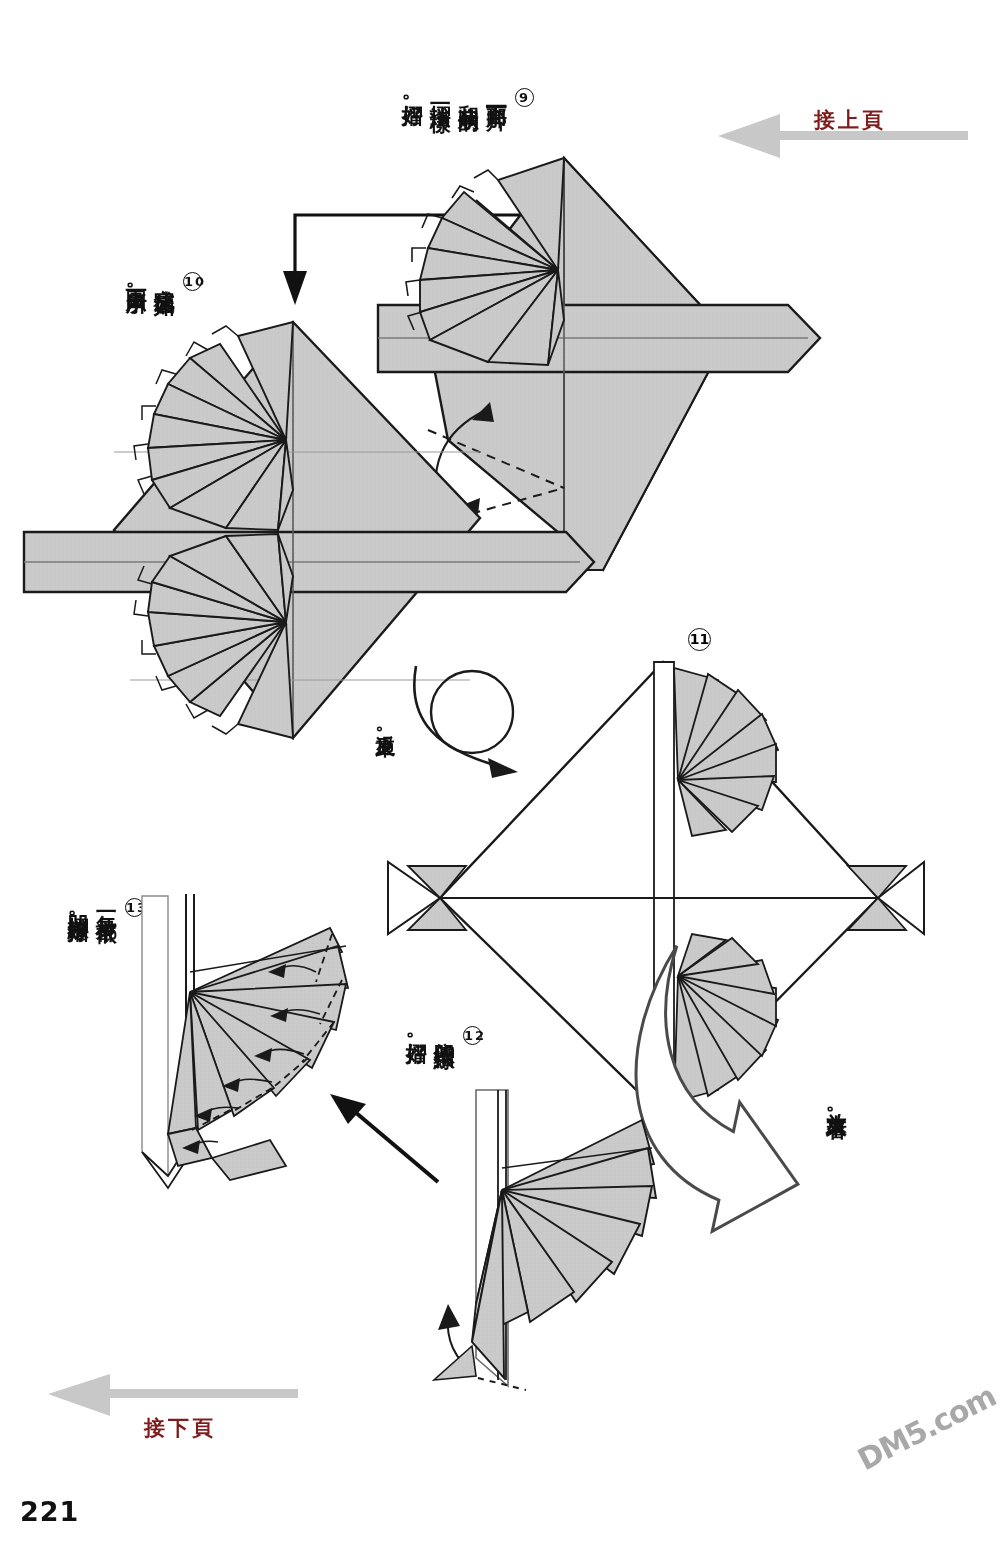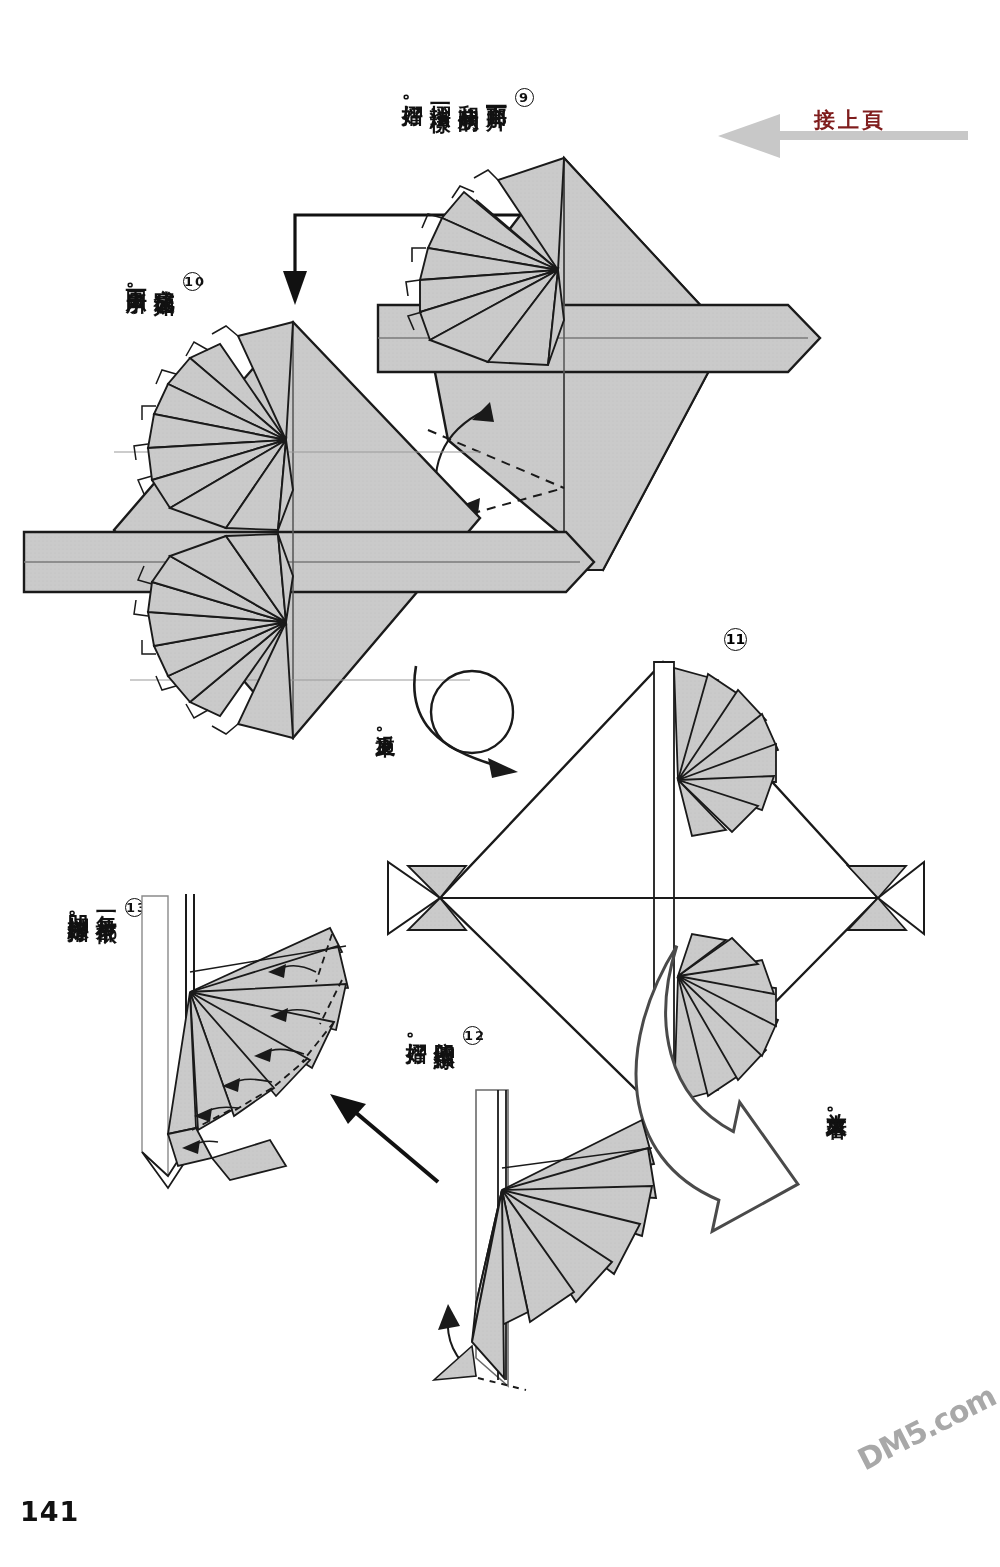--- a/index.html
+++ b/index.html
@@ -210,21 +210,21 @@
 
   <div class="vcap" style="left:372px;top:718px;font-size:20px;">
     <span class="col">反過來。</span>
   </div>
   <svg class="fig" style="left:396px;top:660px;" width="150" height="140" viewBox="0 0 150 140">
     <circle cx="76" cy="52" r="41" fill="none" stroke="#1a1a1a" stroke-width="2.4"></circle>
     <path d="M20 6 C12 52 30 86 102 106" fill="none" stroke="#1a1a1a" stroke-width="2.6"></path>
     <polygon points="122,112 92,98 96,118" fill="#1a1a1a"></polygon>
   </svg>
 
-  <div style="position:absolute;left:724px;top:628px;">
+  <div style="position:absolute;left:688px;top:628px;">
     <span class="stepnum" style="width:23px;height:23px;line-height:21px;font-size:14px;">11</span>
   </div>
 
   <svg class="fig" style="left:378px;top:640px;" width="550" height="470" viewBox="0 0 550 470">
     <defs>
       <pattern id="tex11" width="4" height="4" patternUnits="userSpaceOnUse">
         <rect width="4" height="4" fill="#cacaca"></rect>
         <circle cx="1" cy="1" r="0.5" fill="#bdbdbd"></circle>
       </pattern>
     </defs>
@@ -372,18 +372,25 @@
       <polygon points="134,166 152,158 150,172"></polygon>
       <path d="M152,192 C134,188 120,188 112,194" stroke="#1a1a1a" stroke-width="1.6" fill="none"></path>
       <polygon points="102,196 120,188 118,202"></polygon>
       <path d="M118,218 C102,216 90,218 84,224" stroke="#1a1a1a" stroke-width="1.6" fill="none"></path>
       <polygon points="74,226 92,218 90,232"></polygon>
       <path d="M98,252 C86,250 78,252 72,256" stroke="#1a1a1a" stroke-width="1.6" fill="none"></path>
       <polygon points="62,258 80,250 78,264"></polygon>
     </g>
   </svg>
 
-
-  <div class="pageno">141</div>
+  <div class="cont" style="left:48px;top:1372px;width:250px;height:90px;">
+    <svg width="250" height="46" style="position:absolute;left:0;top:0;">
+      <polygon points="0,22 62,2 62,44" fill="#c8c8c8"></polygon>
+      <rect x="60" y="17" width="190" height="9" fill="#c8c8c8"></rect>
+    </svg>
+    <div class="label" style="position:absolute;left:96px;top:42px;">接下頁</div>
+  </div>
+
+  <div class="pageno">221</div>
 
   <div class="wm">DM5.com</div>
 
 </div>
 
 </body></html>

